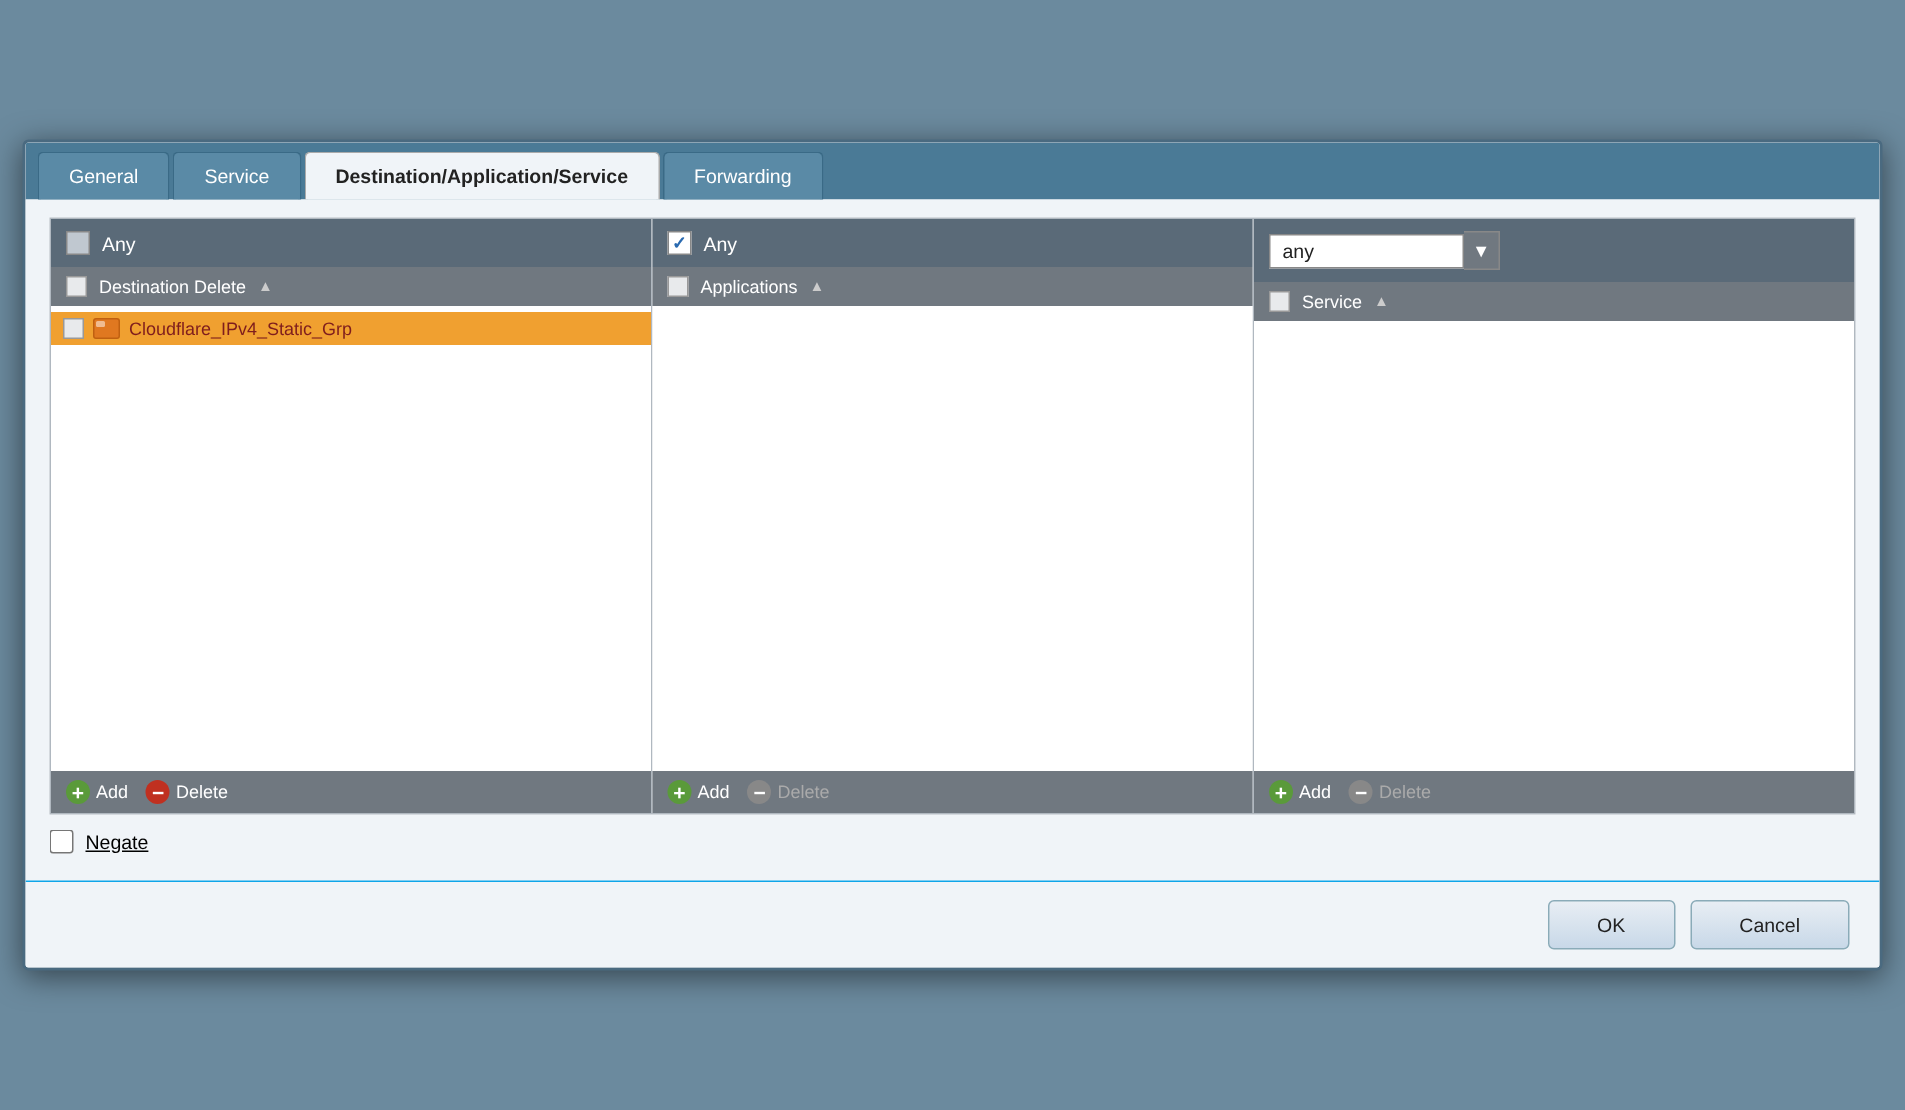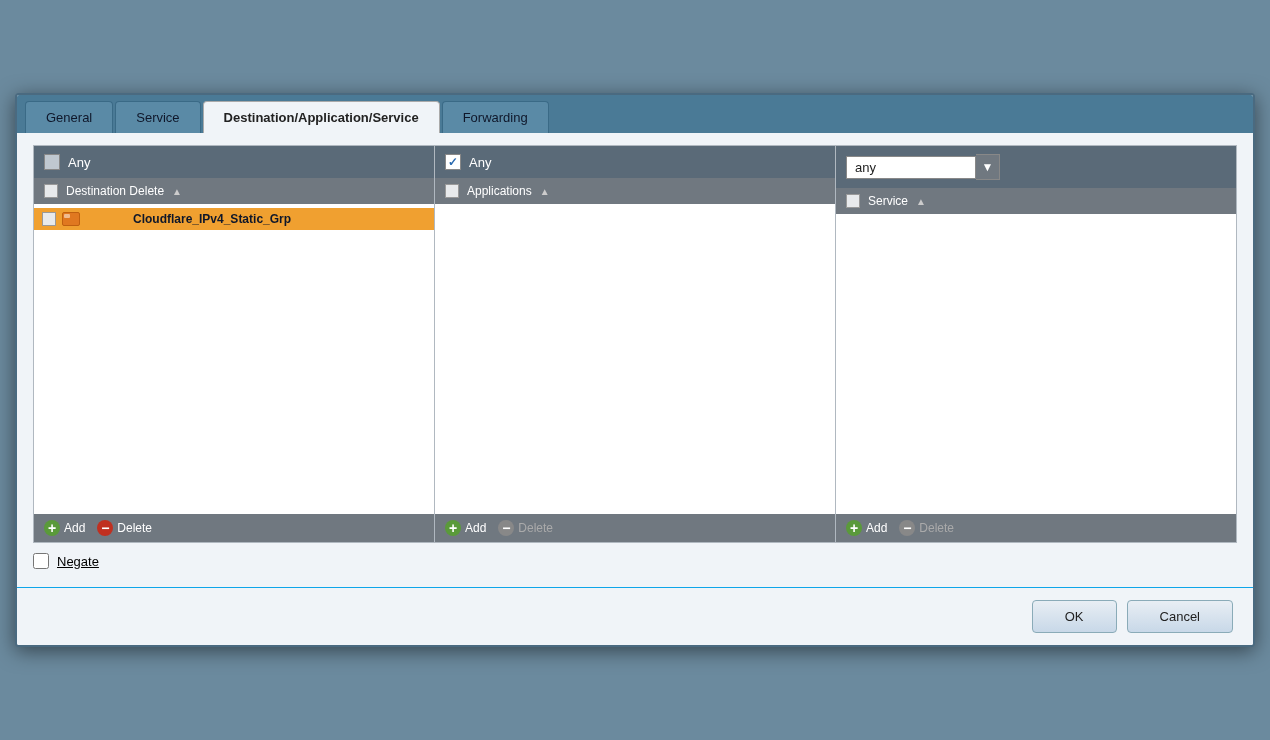--- a/index.html
+++ b/index.html
@@ -48,21 +48,21 @@
       background: #4a7a96;
       display: flex;
       padding: 0 8px;
       gap: 2px;
       padding-top: 6px;
     }
     .tab {
       padding: 8px 20px;
       cursor: pointer;
       border-radius: 4px 4px 0 0;
-      color: #0f172a;
+      color: #ffffff;
       font-size: 13px;
       background: #5a8aa6;
       border: 1px solid #3a6a86;
       border-bottom: none;
       user-select: none;
     }
     .tab.active {
       background: #f0f4f8;
       color: #222;
       font-weight: bold;
@@ -173,23 +173,22 @@
       height: 4px;
       background: #fff;
       opacity: 0.5;
       border-radius: 1px;
     }
     .item-label {
       font-size: 12px;
       color: #222;
     }
     .list-item.selected .item-label {
-      color: #0f172a;
-      font-weight: bold;
-      margin-left: 47px;
+      color: #7f1d1d;
+      font-weight: normal;
     }
     .small-checkbox {
       width: 14px;
       height: 14px;
       background: #e8eaec;
       border: 1px solid #999;
       flex-shrink: 0;
       cursor: pointer;
     }
     .col-footer {

